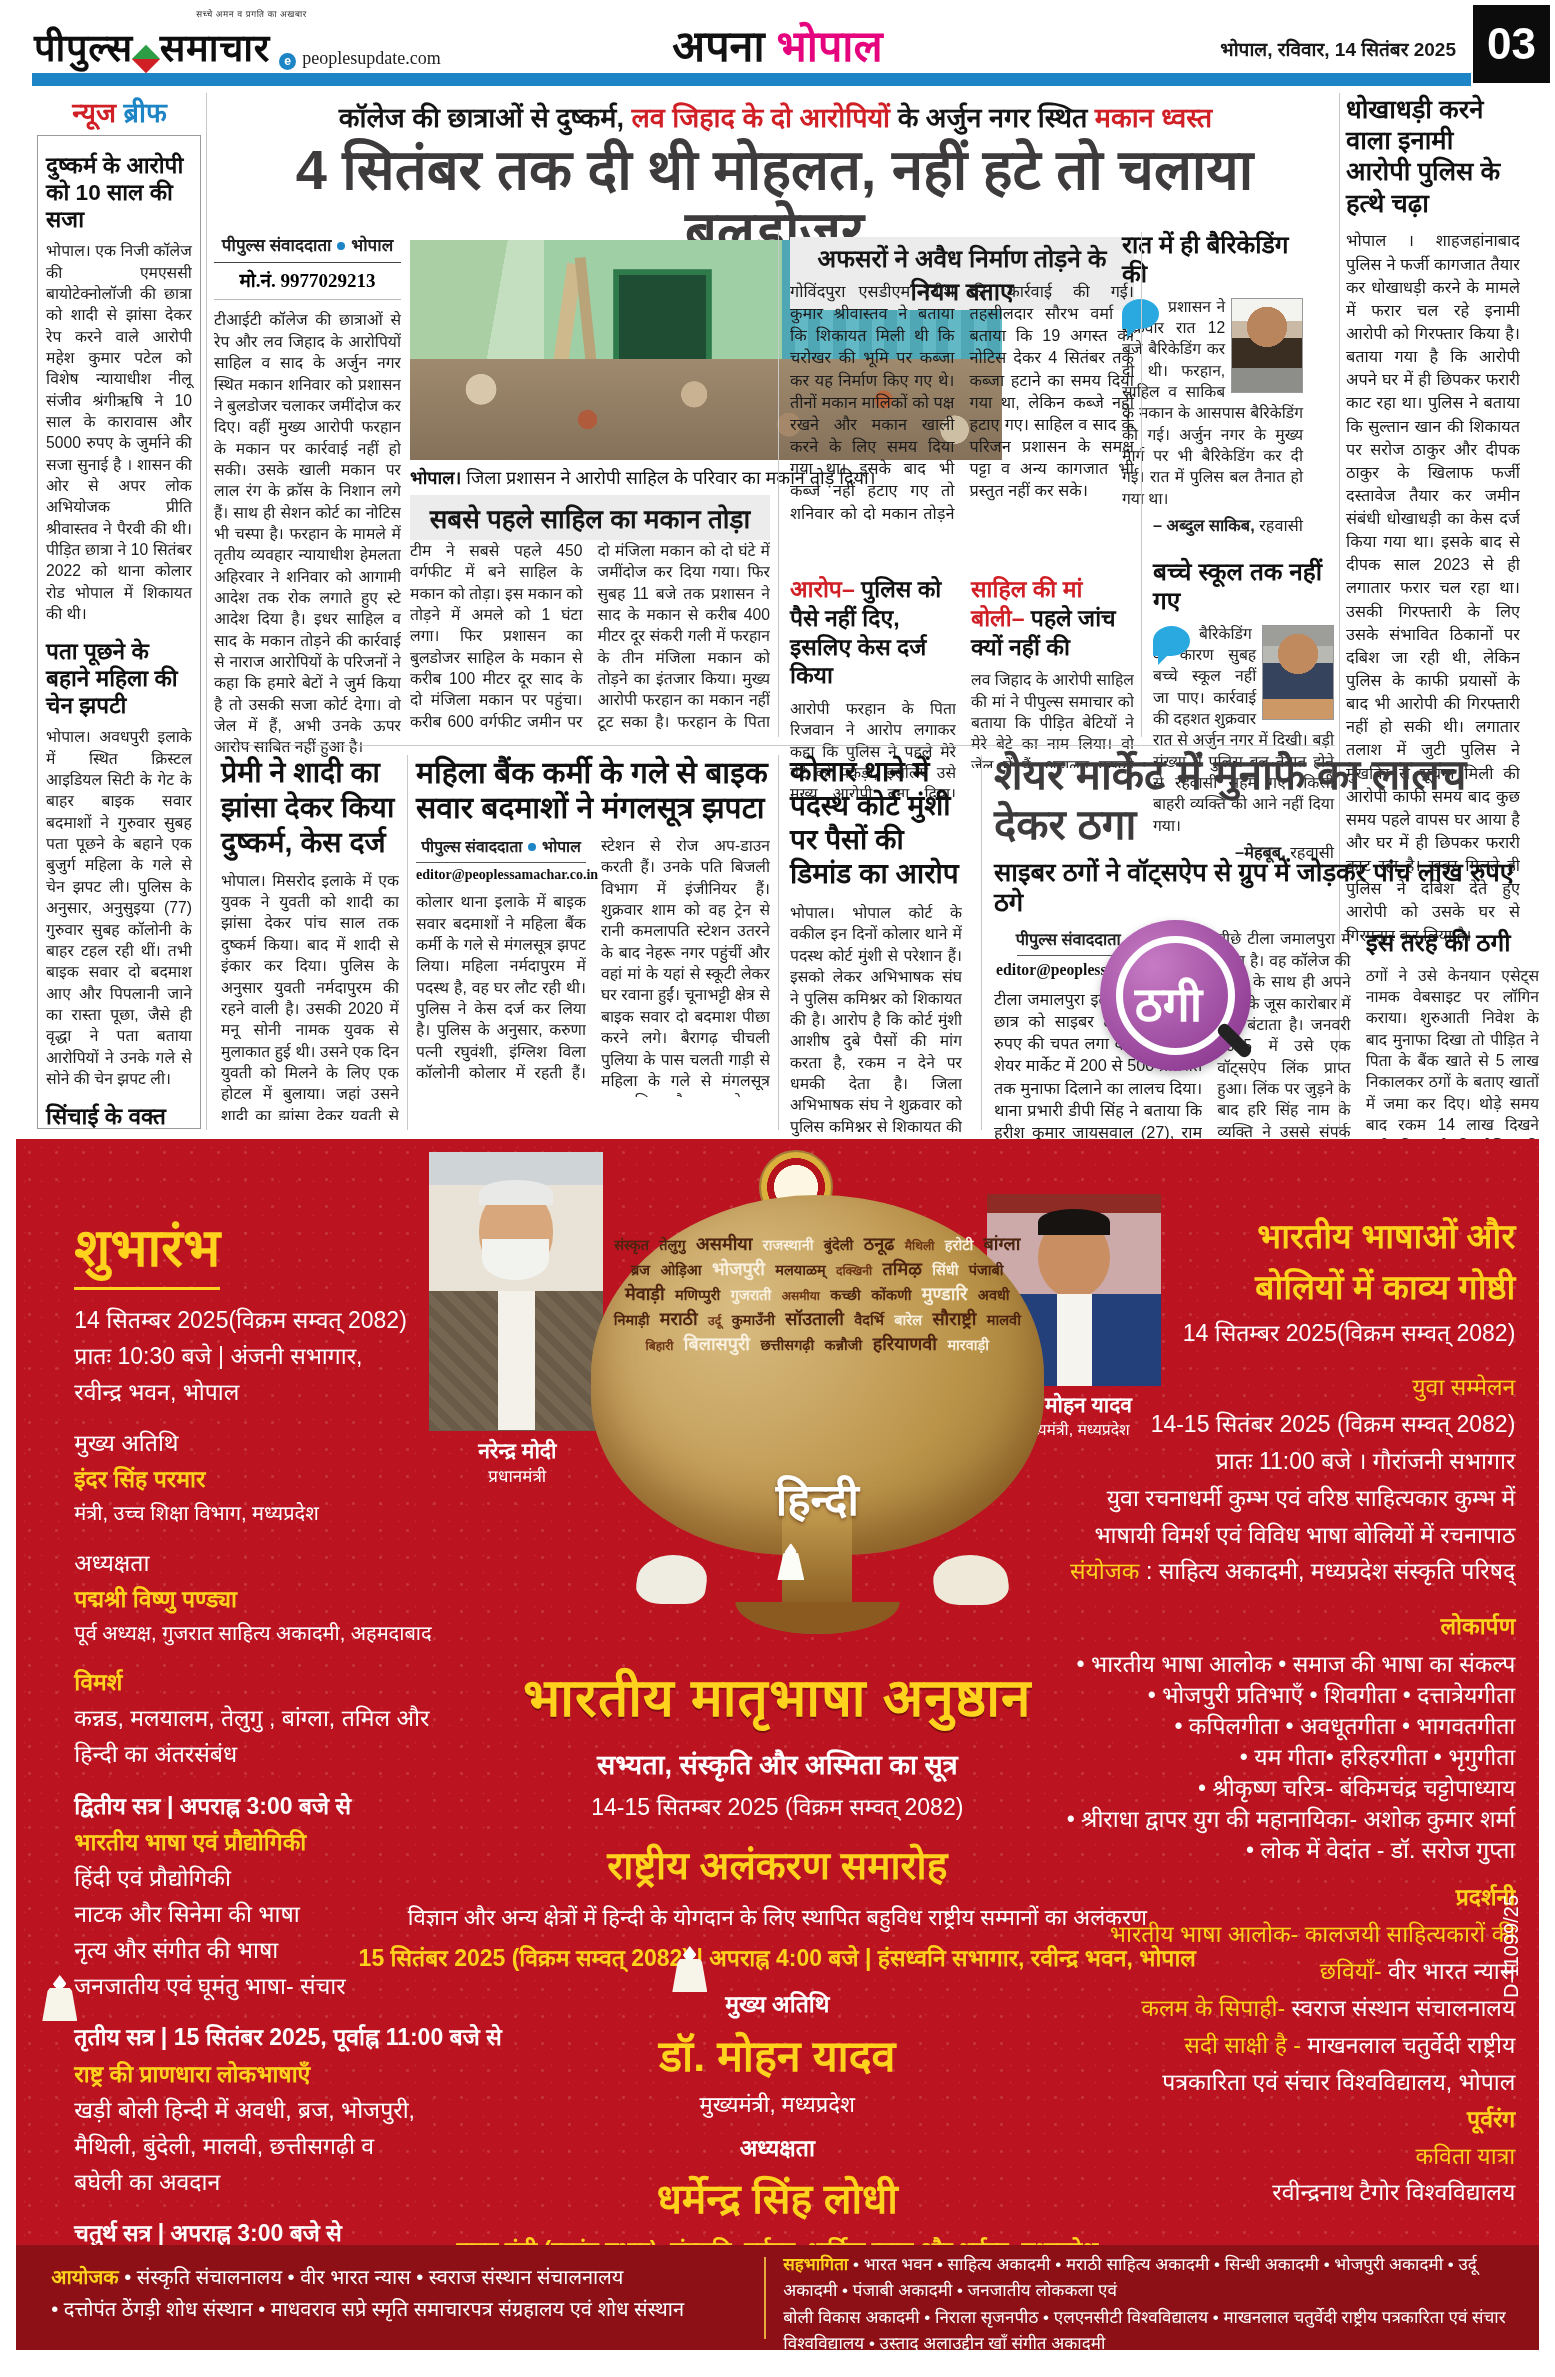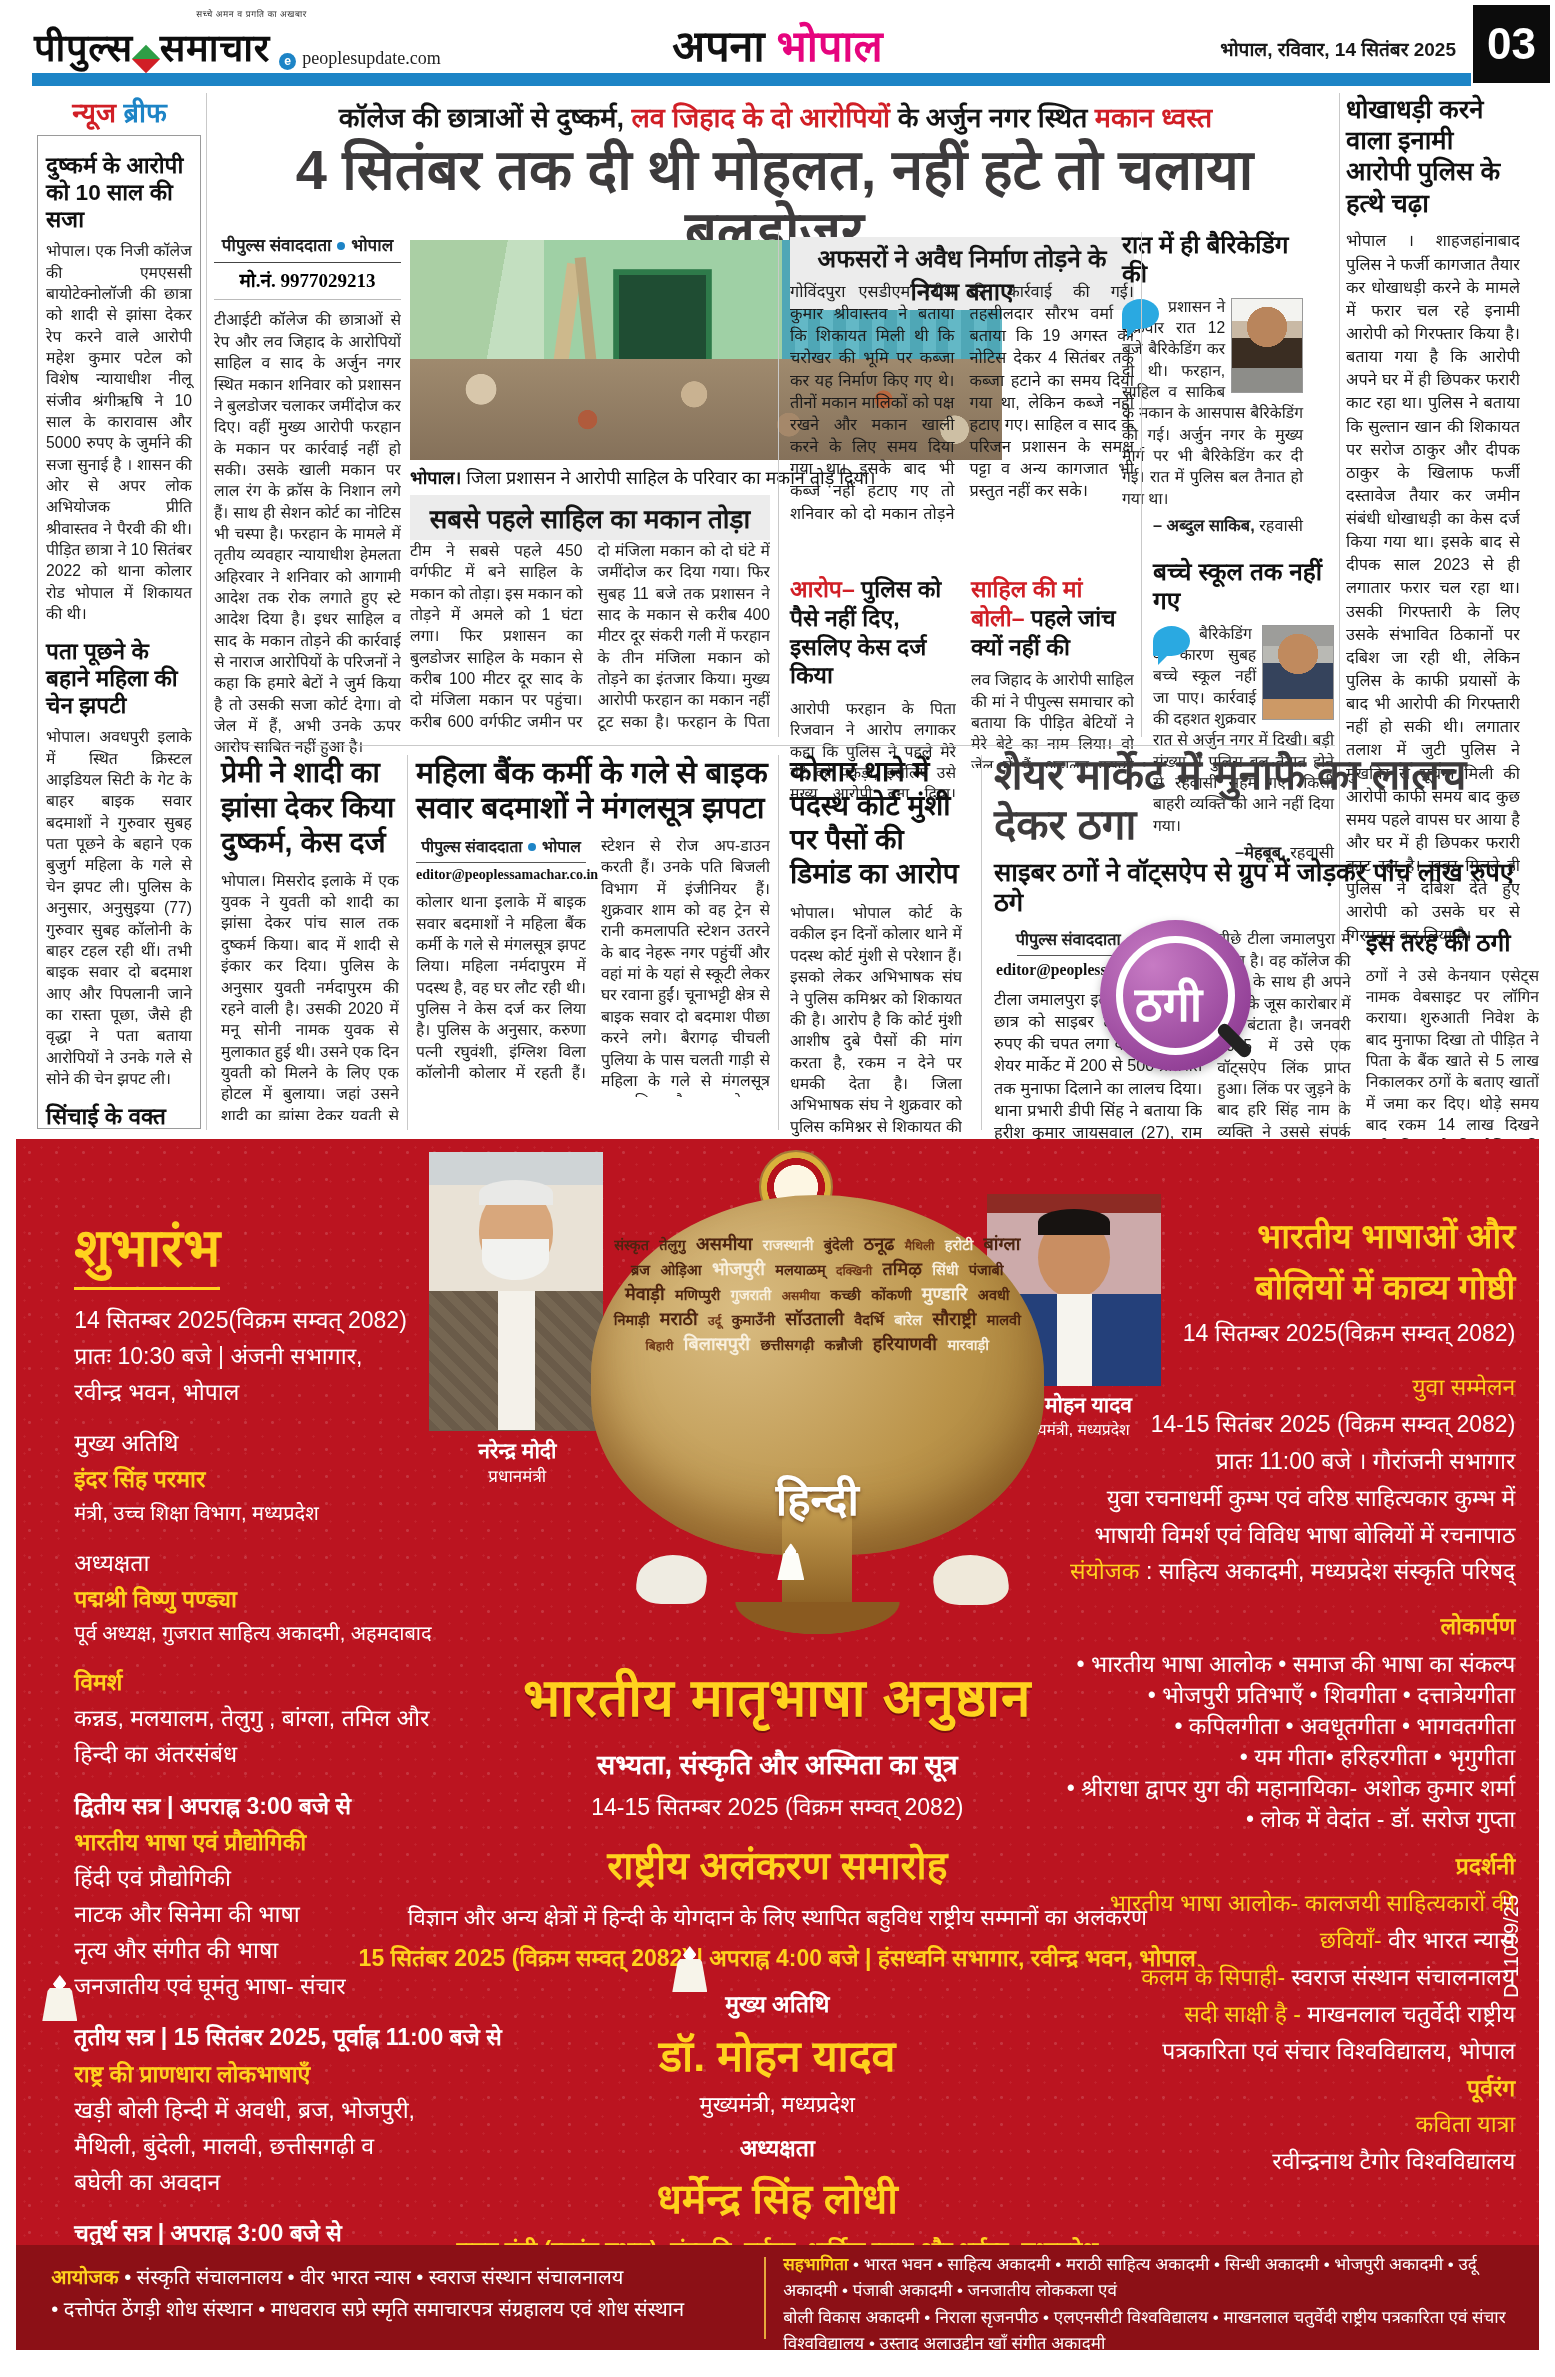--- a/index.html
+++ b/index.html
@@ -329,20 +329,21 @@
       <p>युवा रचनाधर्मी कुम्भ एवं वरिष्ठ साहित्यकार कुम्भ में</p>
       <p>भाषायी विमर्श एवं विविध भाषा बोलियों में रचनापाठ</p>
       <p><span class="yel">संयोजक</span><span> : साहित्य अकादमी, मध्यप्रदेश संस्कृति परिषद्</span></p>
       <div style="height:17.4px;"></div>
       <p class="yel sec" style="font-weight:bold;">लोकार्पण</p>
       <div style="font-size:23px;line-height:1.35;">
           <span style="display: block;">• भारतीय भाषा आलोक • समाज की भाषा का संकल्प</span>
           <span style="display: block;">• भोजपुरी प्रतिभाएँ • शिवगीता • दत्तात्रेयगीता</span>
           <span style="display: block;">• कपिलगीता • अवधूतगीता • भागवतगीता</span>
           <span style="display: block;">• यम गीता• हरिहरगीता • भृगुगीता</span>
+          <span style="display: block;">• श्रीकृष्ण चरित्र- बंकिमचंद्र चट्टोपाध्याय</span>
           <span style="display: block;">• श्रीराधा द्वापर युग की महानायिका- अशोक कुमार शर्मा</span>
           <span style="display: block;">• लोक में वेदांत - डॉ. सरोज गुप्ता</span>
         </div>
       <div style="height:17.4px;"></div>
       <p class="yel sec" style="font-weight:bold;">प्रदर्शनी</p>
       <p class="yel">भारतीय भाषा आलोक- कालजयी साहित्यकारों की</p>
       <p><span class="yel">छवियाँ-</span><span> वीर भारत न्यास</span></p>
       <p><span class="yel">कलम के सिपाही-</span><span> स्वराज संस्थान संचालनालय</span></p>
       <p><span class="yel">सदी साक्षी है -</span><span> माखनलाल चतुर्वेदी राष्ट्रीय</span></p>
       <p>पत्रकारिता एवं संचार विश्वविद्यालय, भोपाल</p>

